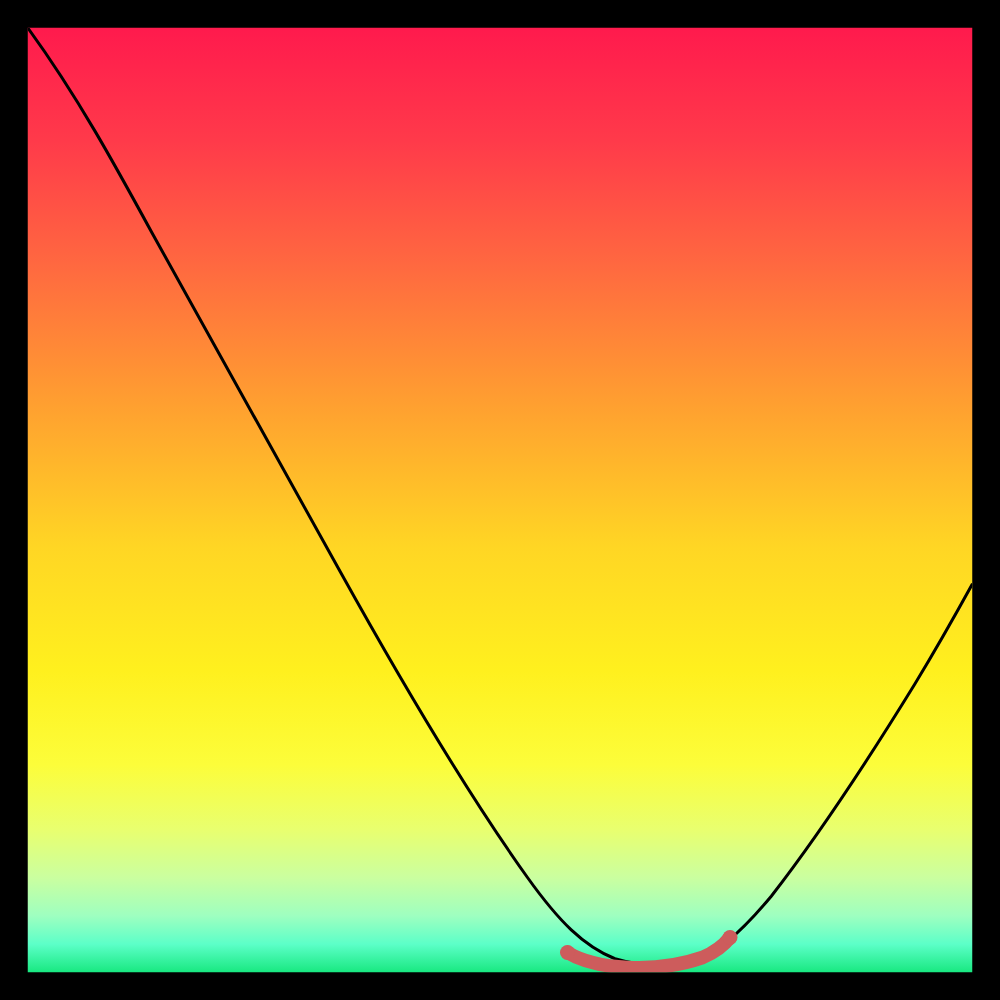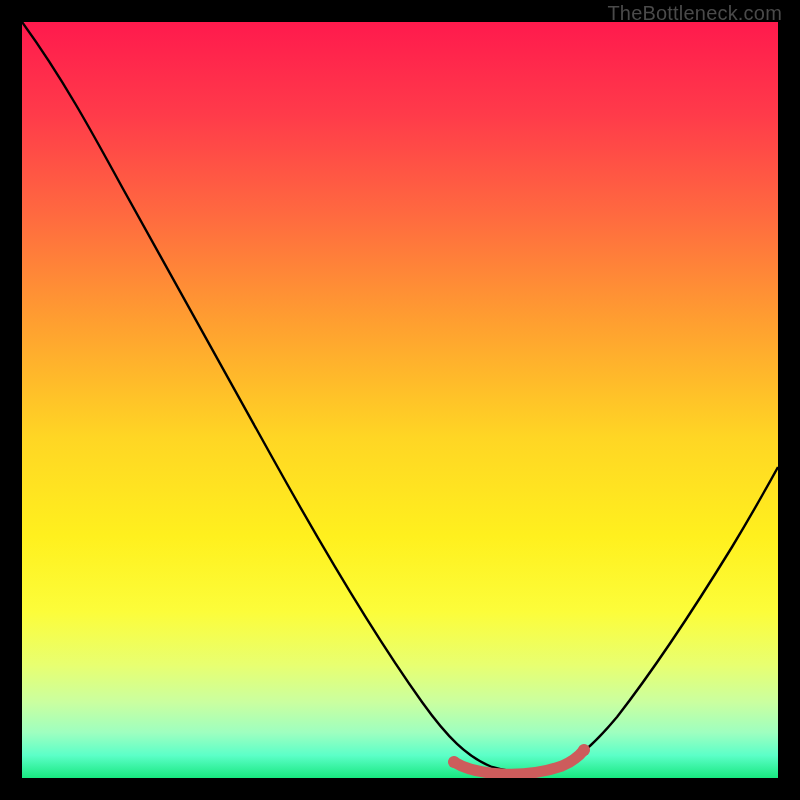--- a/index.html
+++ b/index.html
@@ -56,21 +56,20 @@
     color: #4a4a4a;
     font-size: 20px;
     font-weight: 500;
     letter-spacing: 0.2px;
   }
 </style>
 </head>
 <body>
 
 <div class="frame">
-  <div class="attribution">TheBottleneck.com</div>
 
   <div class="plot">
     <div class="gradient"></div>
 
     <svg class="curve" viewBox="0 0 756 756" preserveAspectRatio="none">
 
       <path d="M 0 0
                C 40 55, 70 110, 100 165
                C 150 255, 200 345, 250 435
                C 300 525, 350 610, 400 680

